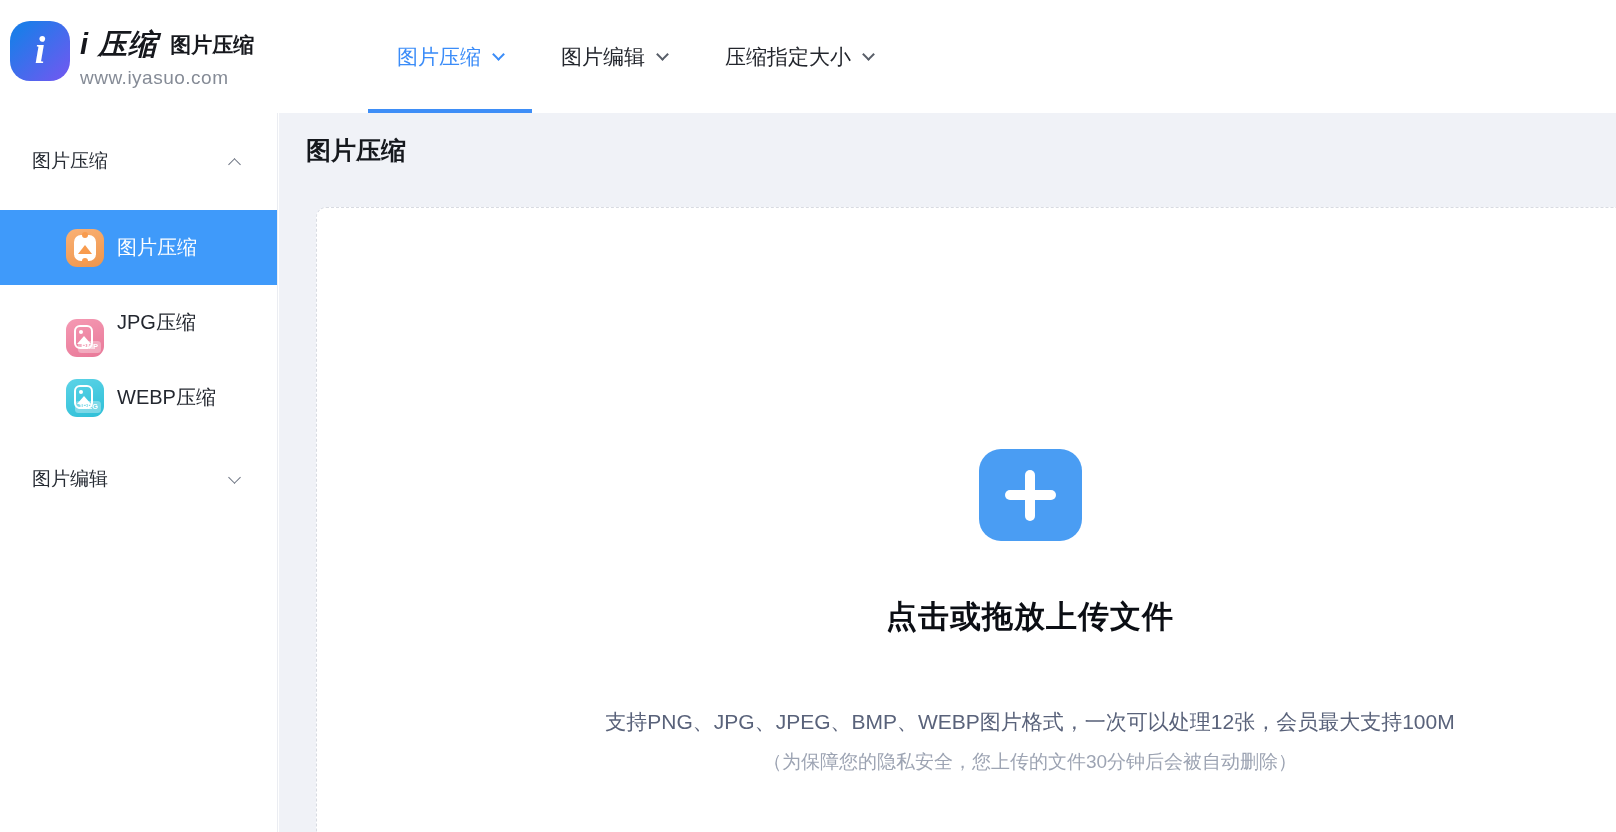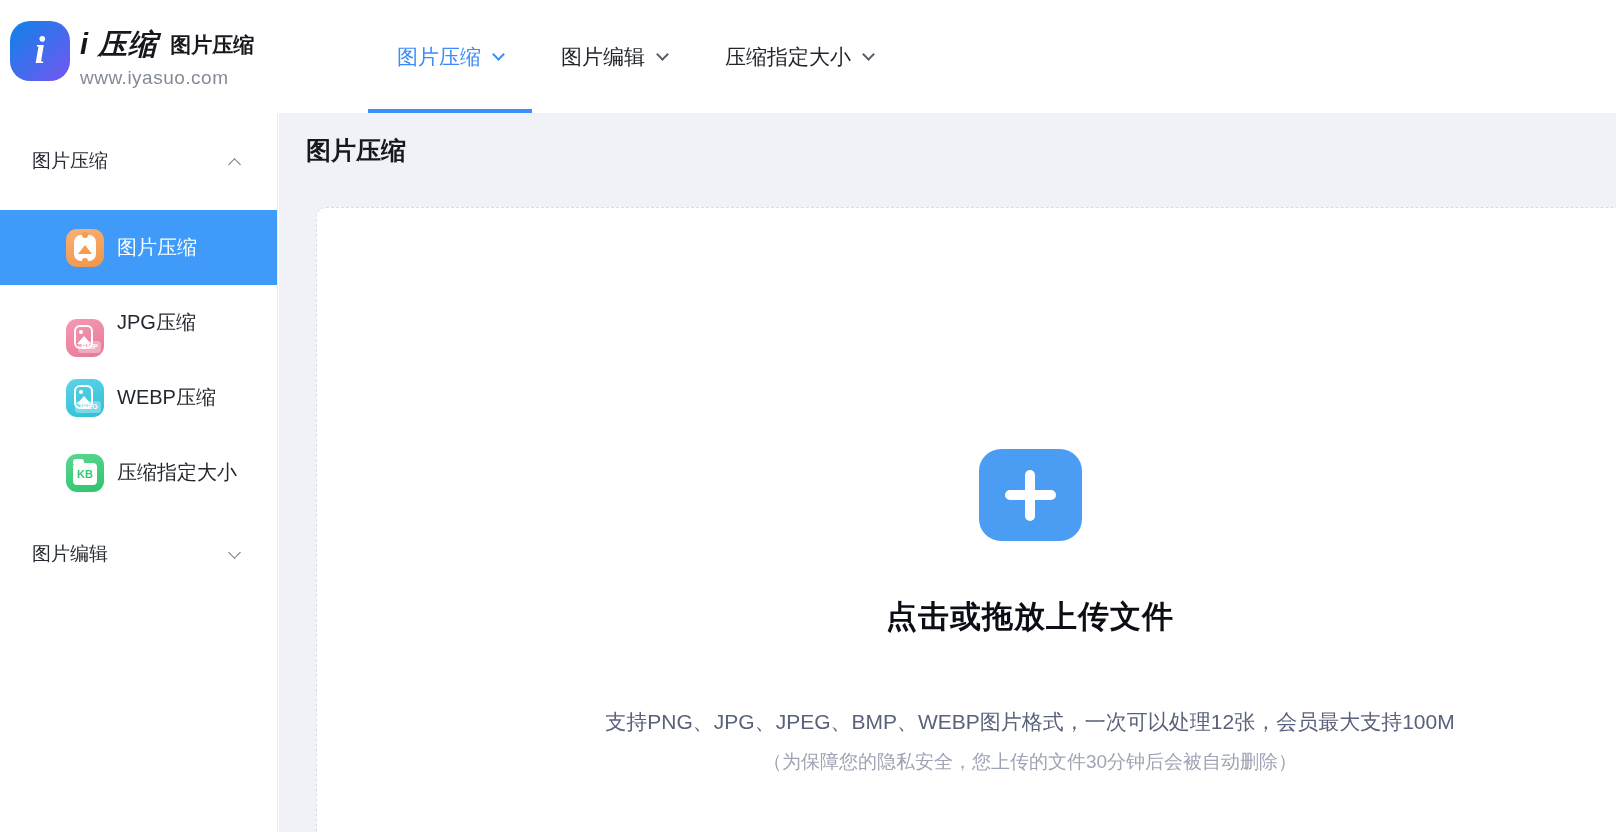--- a/index.html
+++ b/index.html
@@ -170,26 +170,20 @@
       <span class="fi" style="background-color: rgb(47, 199, 224);">
         <span class="fi-frame"></span>
           <span class="fi-sun"></span>
           <span class="fi-mtn"></span>
         <span class="fi-badge">JPEG</span>
       </span>
       <span>WEBP压缩</span>
     </div>
 
 
-    <div class="side-item">
-      <span class="fi" style="background-color: rgb(46, 204, 113);">
-        <span class="kb-folder" style="color: rgb(46, 204, 113);">KB</span>
-      </span>
-      <span>压缩指定大小</span>
-    </div>
 
   </div>
 
   <div class="side-section second">
     <span>图片编辑</span>
     <span class="chev chev-thin"></span>
   </div>
 </div>
 
 <div class="main">

